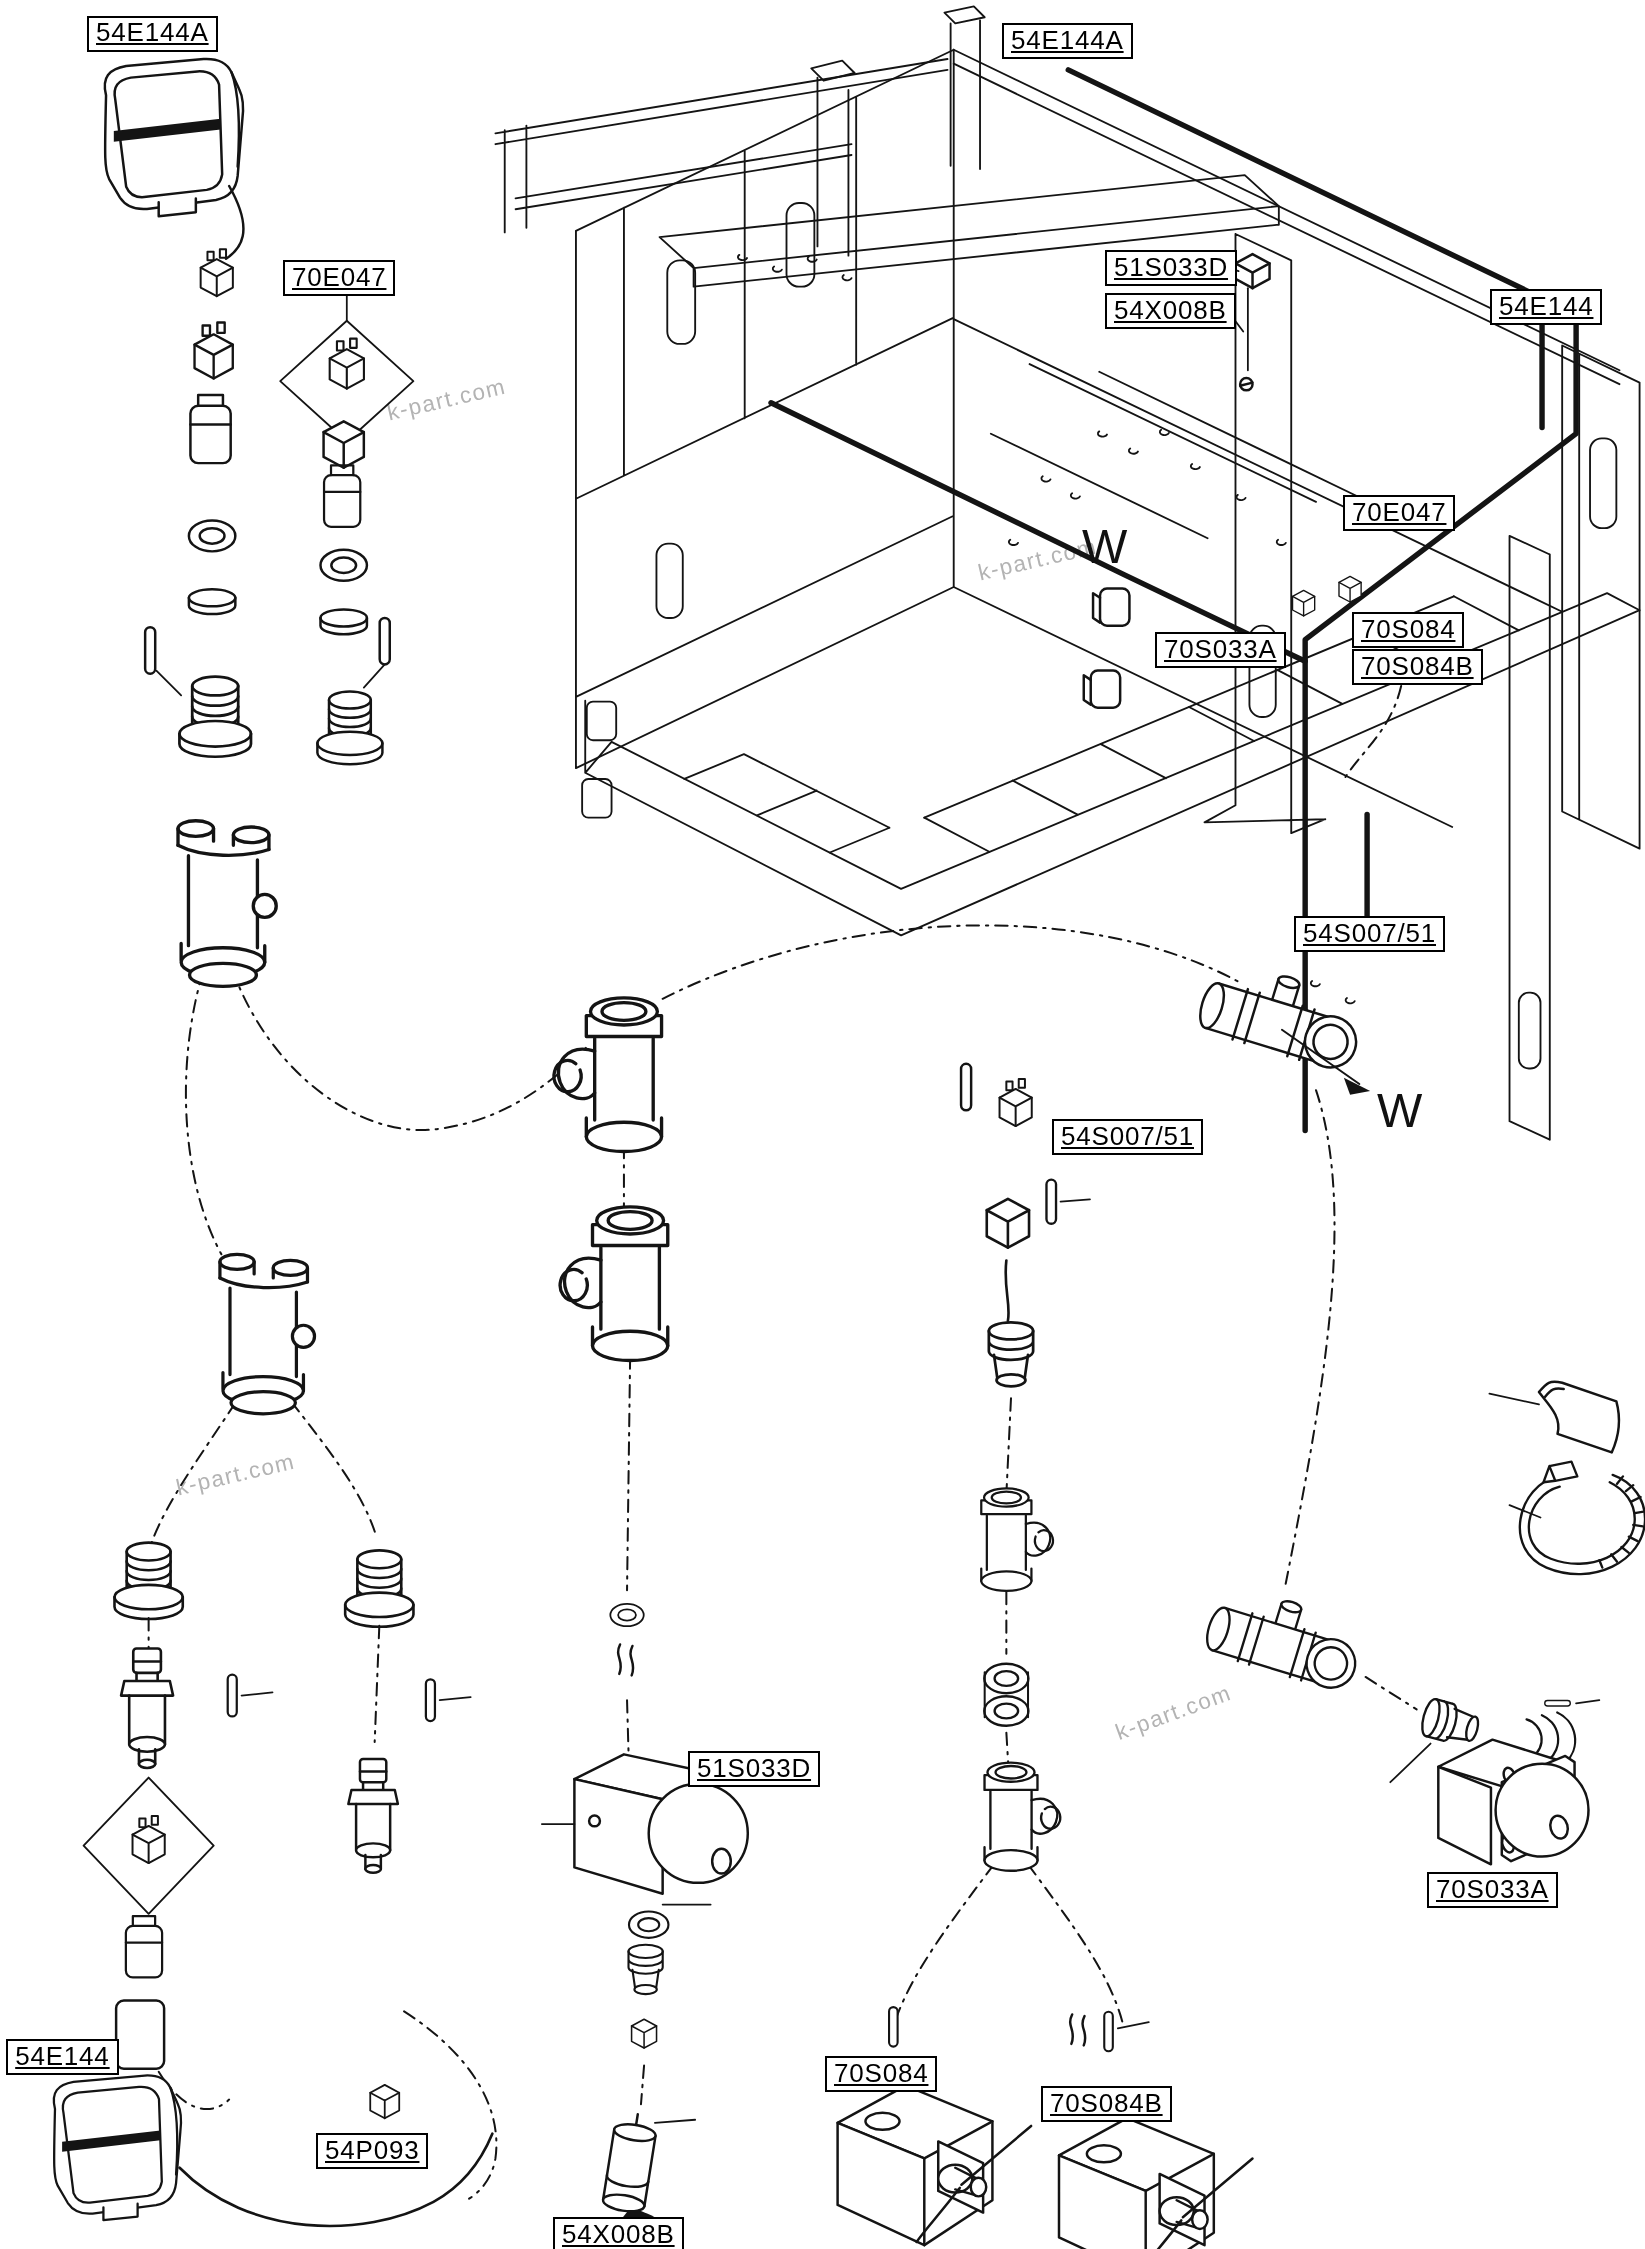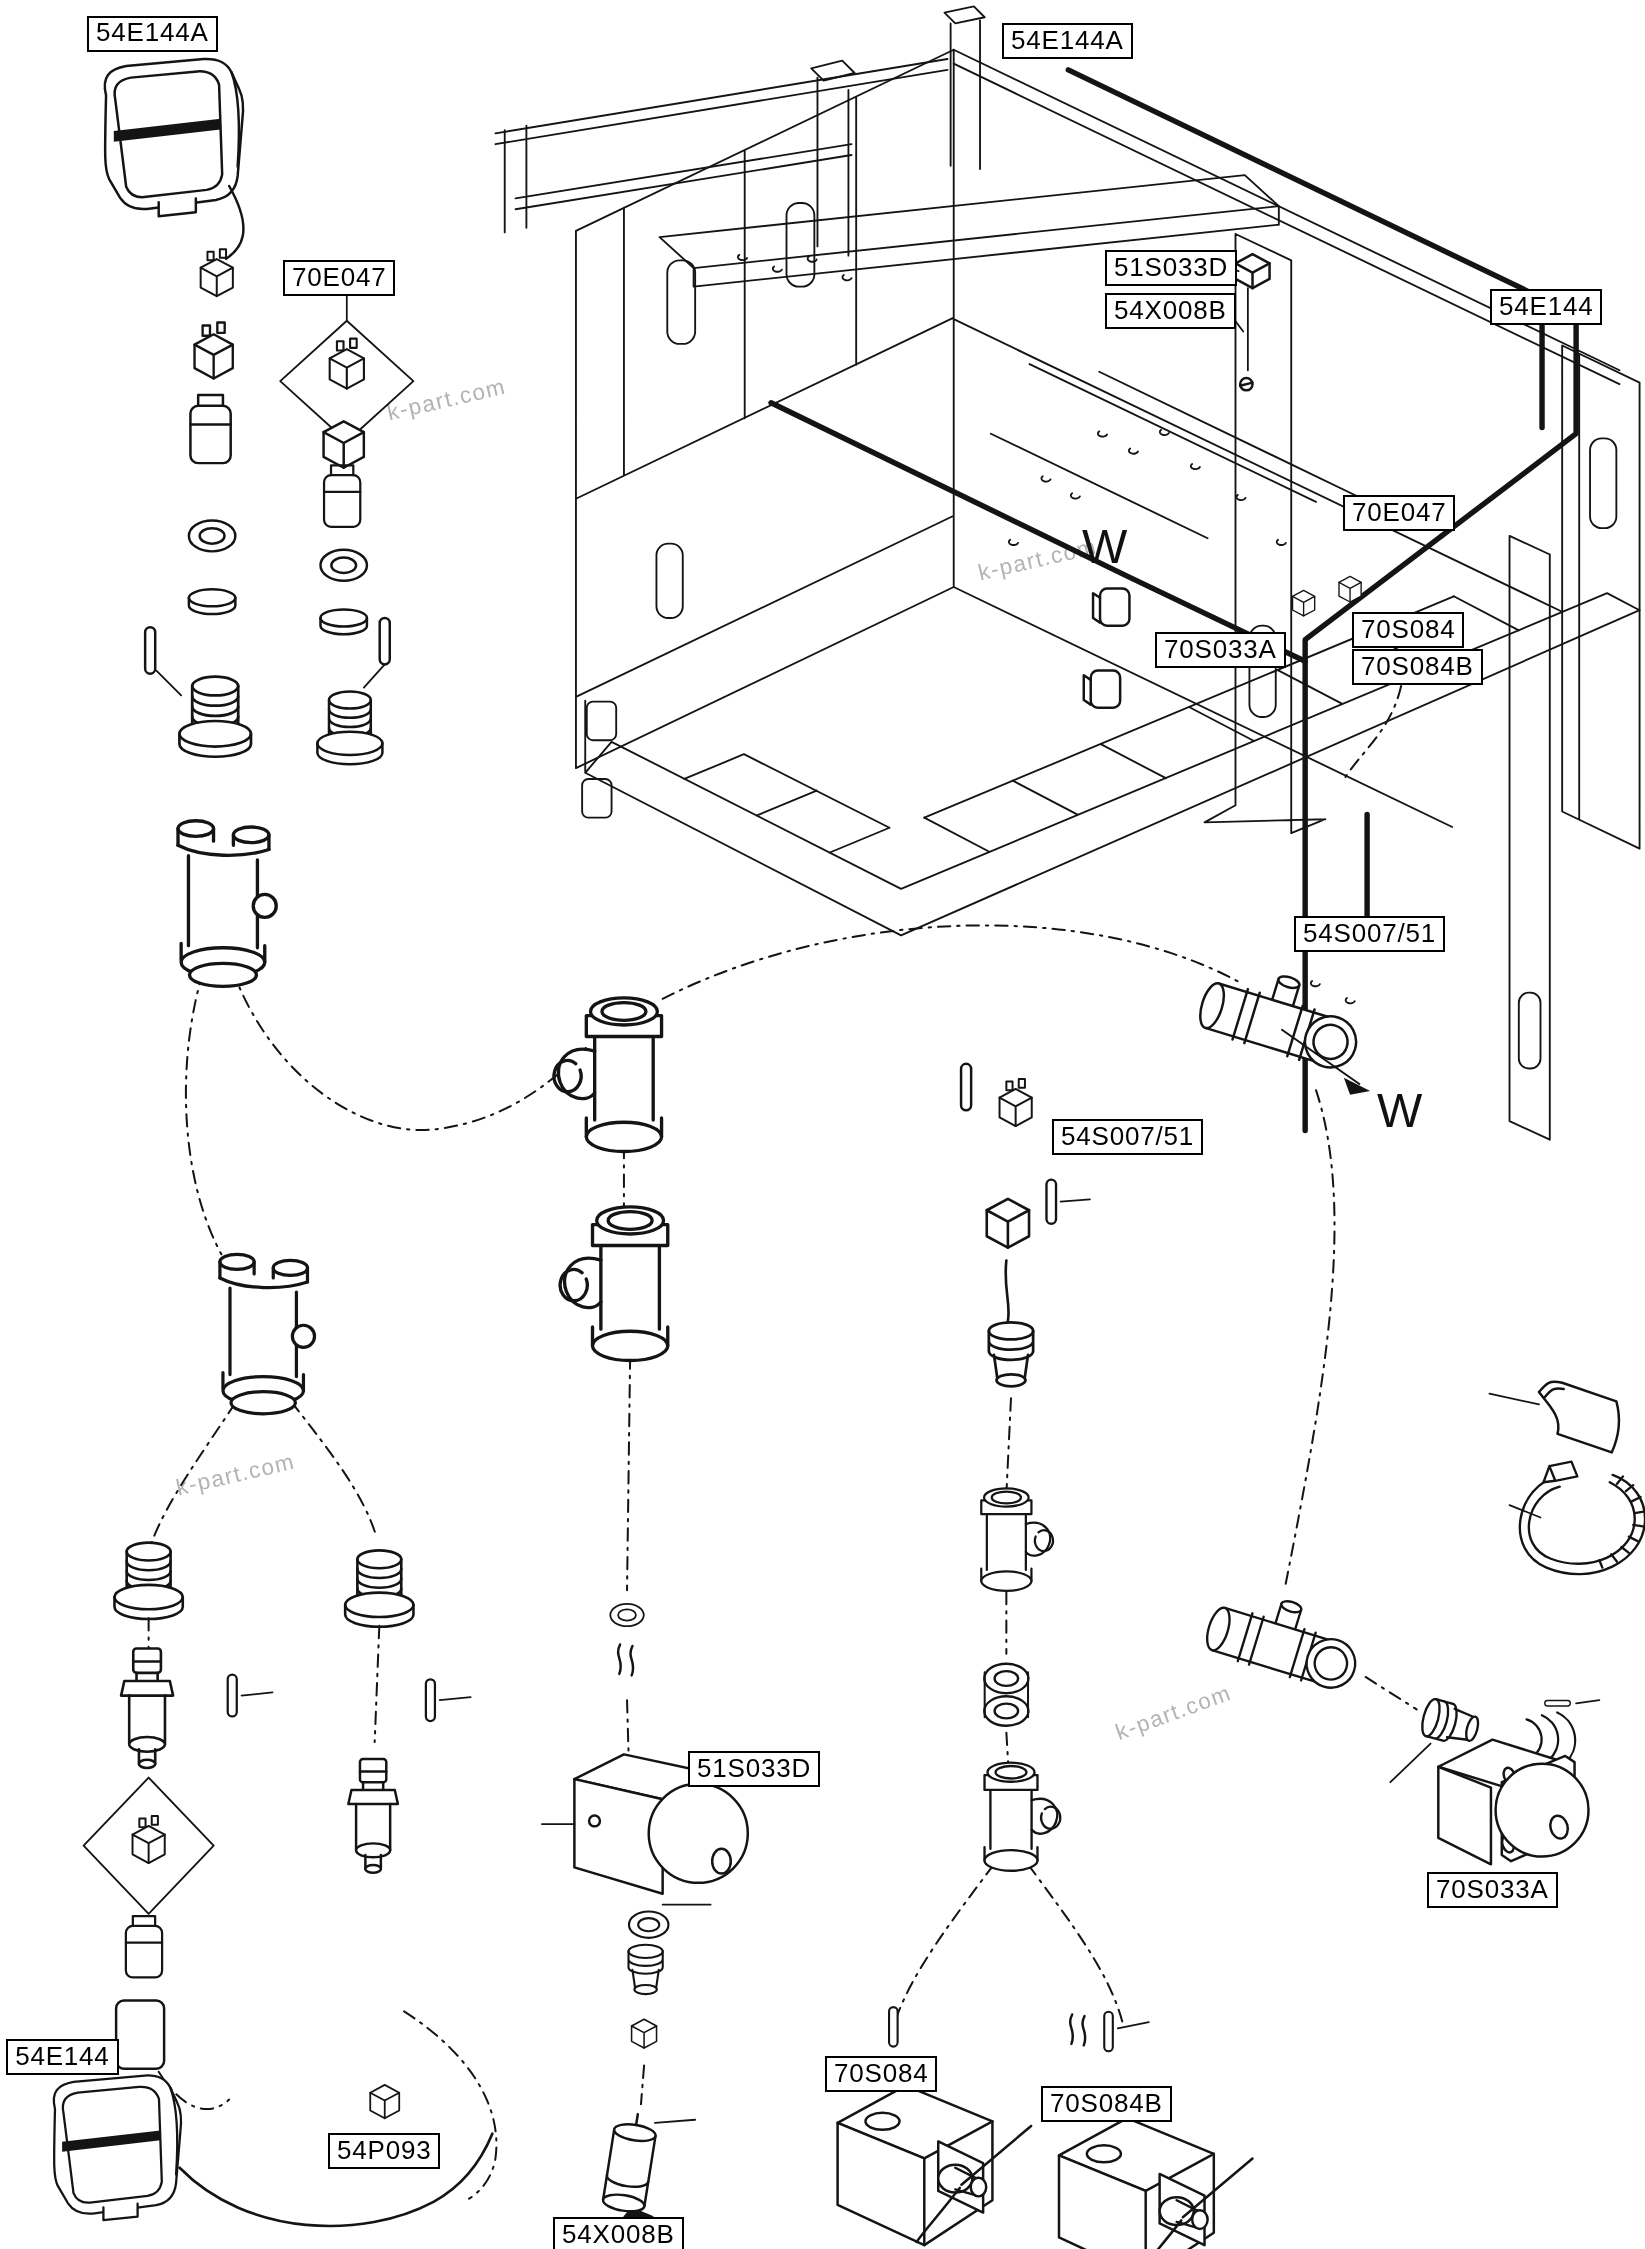--- a/index.html
+++ b/index.html
@@ -1,21 +1,21 @@
 <!DOCTYPE html>
 <html style="font-size:12.4px"><head>
 <meta charset="utf-8">
 <style>
   html,body{margin:0;padding:0;background:#fff;}
   #stage{position:relative;width:1645px;height:2250px;background:#fff;overflow:hidden;
          font-family:"Liberation Sans",sans-serif;}
   #art{position:absolute;left:0;top:0;z-index:1;}
   .plabel{position:absolute;z-index:2;border:2.3px solid #000;background:#fff;color:#000;
           font:400 26px/29px "Liberation Sans",sans-serif;letter-spacing:0.8px;
-          padding:0.8px 7px 2.3px;white-space:nowrap;}
+          padding:0.8px 7px 2.3px;white-space:nowrap;text-decoration:underline;}
   .wmark{position:absolute;z-index:0;color:#b3b3b3;font:400 22.5px "Liberation Sans",sans-serif;
          letter-spacing:1.5px;transform:rotate(-13deg);white-space:nowrap;}
   .wmark.steep{transform:rotate(-20deg);}
   .dirw{position:absolute;z-index:2;color:#111;font:400 48px/48px "Liberation Sans",sans-serif;}
 </style>
 </head>
 <body>
 
 <div id="stage">
 
@@ -352,21 +352,21 @@
   <div class="plabel" style="left:1490px;top:289px">54E144</div>
   <div class="plabel" style="left:1343px;top:495px">70E047</div>
   <div class="plabel" style="left:1155px;top:632px">70S033A</div>
   <div class="plabel" style="left:1352px;top:612px">70S084</div>
   <div class="plabel" style="left:1352px;top:649px">70S084B</div>
   <div class="plabel" style="left:1294px;top:916px">54S007/51</div>
   <div class="plabel" style="left:1052px;top:1119px">54S007/51</div>
   <div class="plabel" style="left:688px;top:1751px">51S033D</div>
   <div class="plabel" style="left:1427px;top:1872px">70S033A</div>
   <div class="plabel" style="left:6.2px;top:2039px">54E144</div>
-  <div class="plabel" style="left:328px;top:2133px">54P093</div>
+  <div class="plabel" style="left:316px;top:2133px">54P093</div>
   <div class="plabel" style="left:553px;top:2217px">54X008B</div>
   <div class="plabel" style="left:825px;top:2056px">70S084</div>
   <div class="plabel" style="left:1041px;top:2086px">70S084B</div>
 
   <div class="dirw" style="left:1082px;top:523px">W</div>
   <div class="dirw" style="left:1377px;top:1087px">W</div>
 </div>
 
 
 </body></html>

